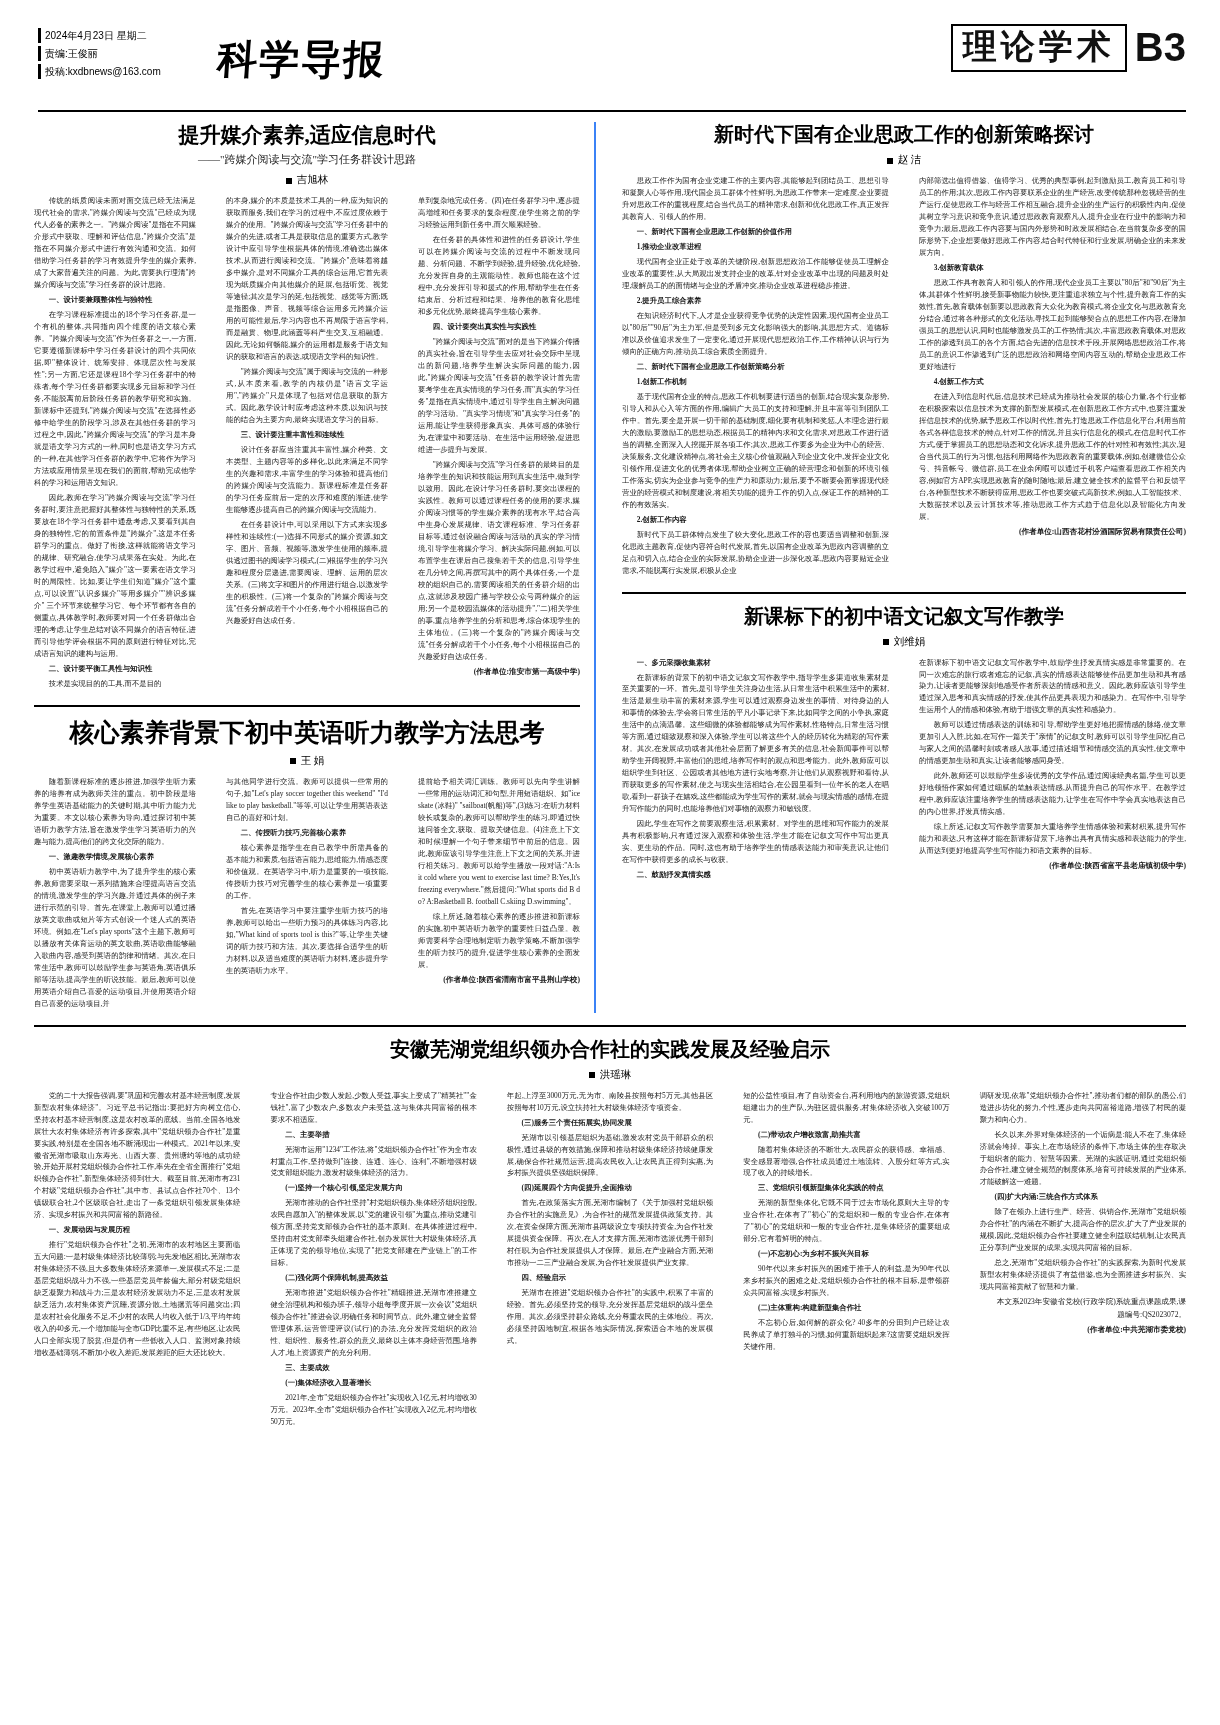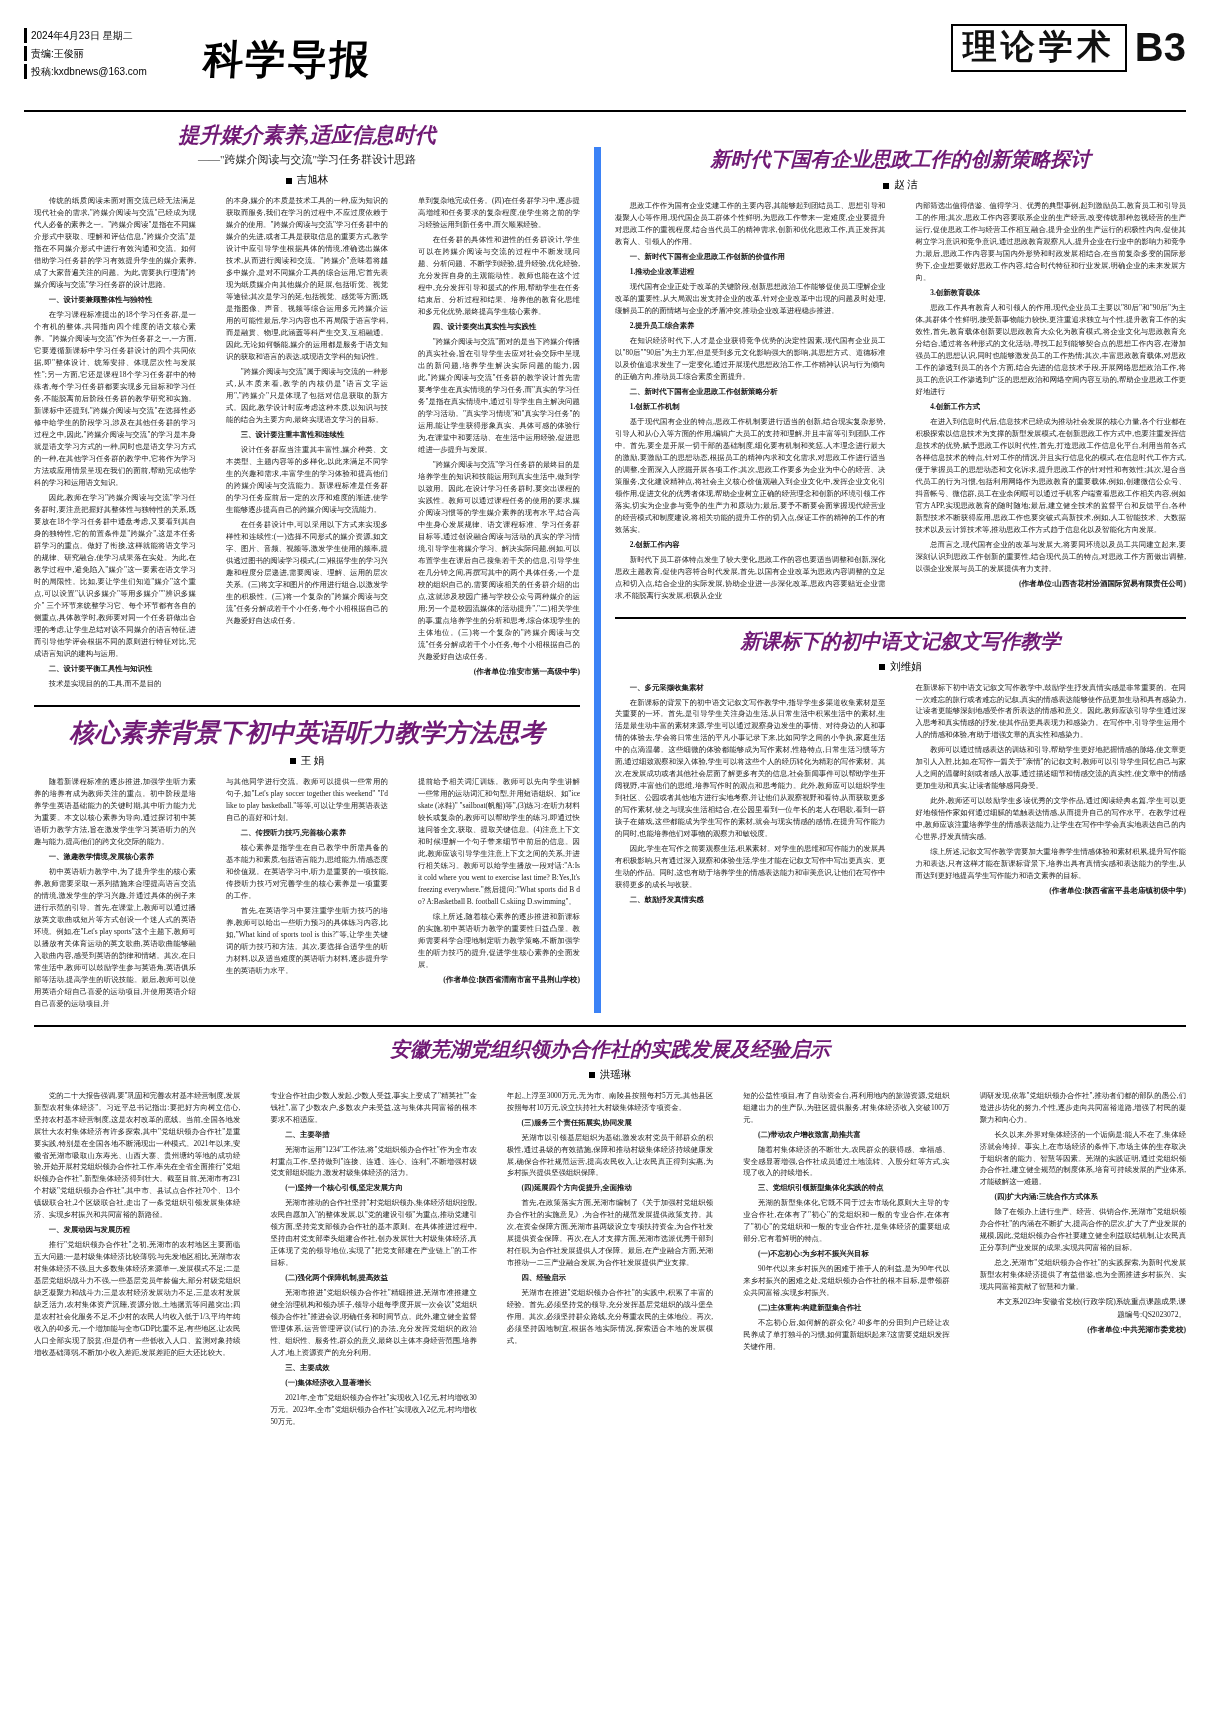--- a/index.html
+++ b/index.html
@@ -19,21 +19,21 @@
     position: relative;
     width: 1220px;
     height: 1725px;
     padding: 0;
     box-sizing: border-box;
   }
   
   .masthead {
     position: relative;
     height: 92px;
-    margin: 18px 34px 0 24px;
+    margin: 18px 34px 0 38px;
     border-bottom: 2px solid #000;
     display: flex;
     align-items: flex-start;
   }
   .mast-left {
     font-family: "Liberation Sans", sans-serif;
     font-size: 10px;
     line-height: 15px;
     color: #000;
     padding-top: 10px;
@@ -83,23 +83,22 @@
     margin-left: 8px;
     line-height: 1;
     padding-bottom: 2px;
   }
 
   
   .headline {
     text-align: center;
     font-weight: bold;
     font-family: "Liberation Serif", serif;
-    color: #701a75;
+    color: #000000;
     line-height: 1.25;
-    font-style: italic;
   }
   .subhead {
     text-align: center;
     font-size: 11px;
     color: #222;
     margin-top: 4px;
   }
   .byline {
     text-align: center;
     font-size: 10.5px;
@@ -150,24 +149,23 @@
   .top-region {
     display: flex;
   }
   .top-left {
     width: 560px;
     padding-right: 14px;
     box-sizing: border-box;
   }
   .top-right {
     width: 592px;
-    padding-left: 14px;
+    padding-left: 26px;
     box-sizing: border-box;
-    border-left: 7px solid #3b82f6;
-    margin-top: 25px;
+    border-left: 2px solid #3b82f6;
   }
   .h-line-full {
     border-top: 2px solid #000;
     margin: 12px 0 10px 0;
   }
   .h1 { font-size: 21px; }
   .h2 { font-size: 25px; }
   .h3 { font-size: 20px; }
   .bottom-region {
     margin-top: 8px;
@@ -281,21 +279,20 @@
               <p>基于现代国有企业的特点,思政工作机制要进行适当的创新,结合现实复杂形势,引导人和从心入等方面的作用,编辑广大员工的支持和理解,并且丰富等引到团队工作中。首先,要全是开展一切干部的基础制度,细化要有机制和奖惩,人本理念进行最大的激励,要激励工的思想动态,根据员工的精神内求和文化需求,对思政工作进行适当的调整,全面深入人挖掘开展各项工作;其次,思政工作要多为企业为中心的经营、决策服务,文化建设精神点,将社会主义核心价值观融入到企业文化中,发挥企业文化引领作用,促进文化的优秀者体现,帮助企业树立正确的经营理念和创新的环境引领工作落实,切实为企业参与竞争的生产力和原动力;最后,要予不断要会面掌握现代经营业的经营模式和制度建设,将相关功能的提升工作的切入点,保证工作的精神的工作的有效落实。</p>
               <p class="sec">2.创新工作内容</p>
               <p>新时代下员工群体特点发生了较大变化,思政工作的容也要适当调整和创新,深化思政主题教育,促使内容符合时代发展,首先,以国有企业改革为思政内容调整的立足点和切入点,结合企业的实际发展,协助企业进一步深化改革,思政内容要贴近企业需求,不能脱离行实发展,积极从企业</p>
             </div>
             <div class="col">
               <p class="noind">内部筛选出值得借鉴、值得学习、优秀的典型事例,起到激励员工,教育员工和引导员工的作用;其次,思政工作内容要联系企业的生产经营,改变传统那种忽视经营的生产运行,促使思政工作与经营工作相互融合,提升企业的生产运行的积极性内向,促使其树立学习意识和竞争意识,通过思政教育观察凡人,提升企业在行业中的影响力和竞争力;最后,思政工作内容要与国内外形势和时政发展相结合,在当前复杂多变的国际形势下,企业想要做好思政工作内容,结合时代特征和行业发展,明确企业的未来发展方向。</p>
               <p class="sec">3.创新教育载体</p>
               <p>思政工作具有教育人和引领人的作用,现代企业员工主要以"80后"和"90后"为主体,其群体个性鲜明,接受新事物能力较快,更注重追求独立与个性,提升教育工作的实效性,首先,教育载体创新要以思政教育大众化为教育模式,将企业文化与思政教育充分结合,通过将各种形式的文化活动,寻找工起到能够契合点的思想工作内容,在潜加强员工的思想认识,同时也能够激发员工的工作热情;其次,丰富思政教育载体,对思政工作的渗透到员工的各个方面,结合先进的信息技术手段,开展网络思想政治工作,将员工的意识工作渗透到广泛的思想政治和网络空间内容互动的,帮助企业思政工作更好地进行</p>
               <p class="sec">4.创新工作方式</p>
               <p>在进入到信息时代后,信息技术已经成为推动社会发展的核心力量,各个行业都在积极探索以信息技术为支撑的新型发展模式,在创新思政工作方式中,也要注重发挥信息技术的优势,赋予思政工作以时代性,首先,打造思政工作信息化平台,利用当前各式各样信息技术的特点,针对工作的情况,并且实行信息化的模式,在信息时代工作方式,便于掌握员工的思想动态和文化诉求,提升思政工作的针对性和有效性;其次,迎合当代员工的行为习惯,包括利用网络作为思政教育的重要载体,例如,创建微信公众号、抖音帐号、微信群,员工在业余闲暇可以通过手机客户端查看思政工作相关内容,例如官方APP,实现思政教育的随时随地;最后,建立健全技术的监督平台和反馈平台,各种新型技术不断获得应用,思政工作也要突破式高新技术,例如,人工智能技术、大数据技术以及云计算技术等,推动思政工作方式趋于信息化以及智能化方向发展。</p>
-              <p>总而言之,现代国有企业的改革与发展大,将要同环境以及员工共同建立起来,要深刻认识到思政工作创新的重要性,结合现代员工的特点,对思政工作方面做出调整,以强企业发展与员工的发展提供有力支持。</p>
               <p class="sig">(作者单位:山西杏花村汾酒国际贸易有限责任公司)</p>
             </div>
           </div>
         </div>
 
         <div class="h-line-full"></div>
 
         <div>
           <div class="headline h3">新课标下的初中语文记叙文写作教学</div>
           <div class="byline">

